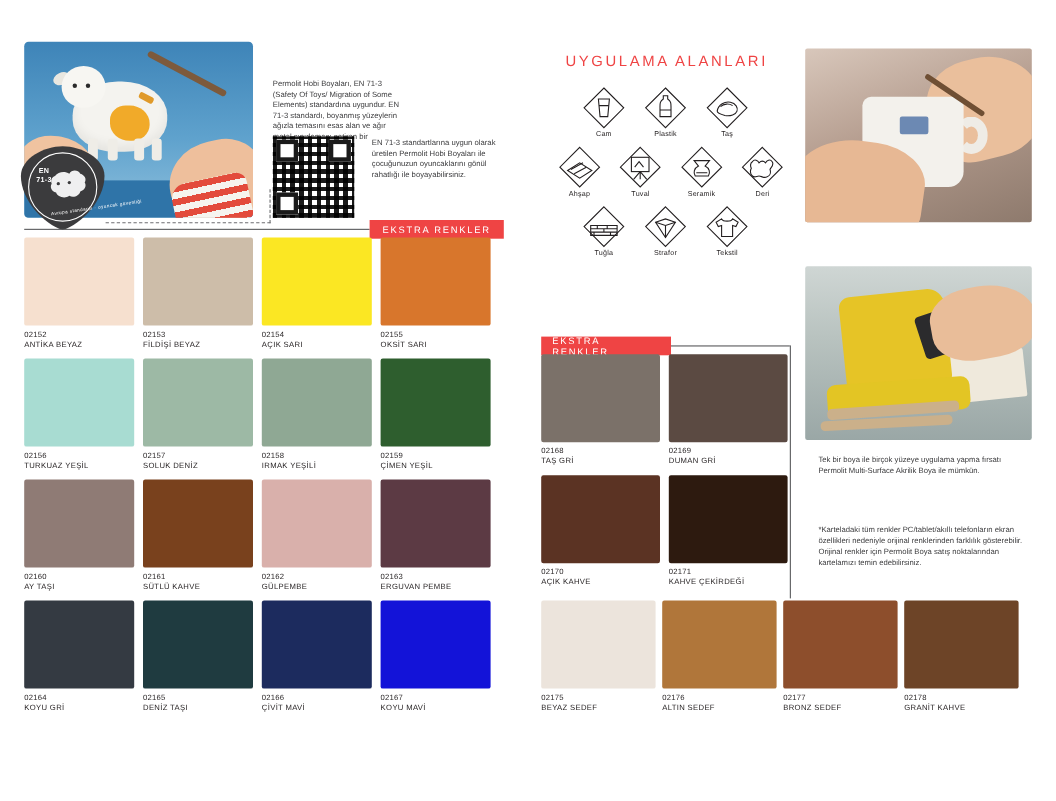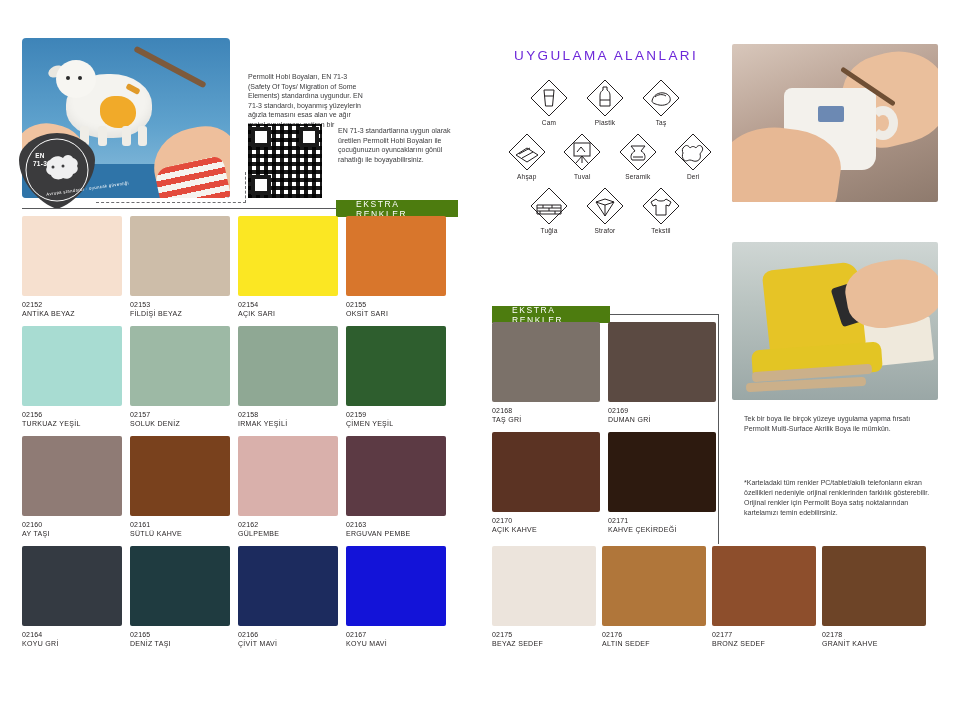--- a/index.html
+++ b/index.html
@@ -212,27 +212,27 @@
     width: 20px; height: 20px;
     border: 4px solid #1a1a1a;
     background: #fff;
     box-sizing: border-box;
   }
 
   
   .ribbon {
     position: absolute;
     height: 17px;
-    background: #4d7c0f;
+    background: #ef4444;
     color: #ffffff;
     font-size: 8.5px;
     letter-spacing: 1.6px;
     display: flex;
     align-items: center;
-    padding: 0 20px;
+    padding: 0 10px;
     box-sizing: border-box;
   }
   .ribbon.r1 { left: 336px; top: 200px; width: 122px; justify-content: center; }
   .ribbon.r2 { left: 492px; top: 306px; width: 118px; justify-content: center; }
   .rule-line {
     position: absolute;
     border-top: 1px solid #58595b;
   }
   .rule-1 { left: 22px; top: 208px; width: 314px; }
   .rule-2 { left: 610px; top: 314px; width: 108px; }
@@ -283,21 +283,21 @@
     margin-top: 2px;
     letter-spacing: .3px;
   }
 
   
   .app-title {
     position: absolute;
     left: 514px; top: 48px;
     font-size: 13.5px;
     letter-spacing: 2.4px;
-    color: #6d28d9;
+    color: #ef4444;
   }
   .icon-grid {
     position: absolute;
     left: 504px; top: 78px;
     width: 212px;
   }
   .icon-row {
     display: flex;
     justify-content: flex-start;
     gap: 10px;

